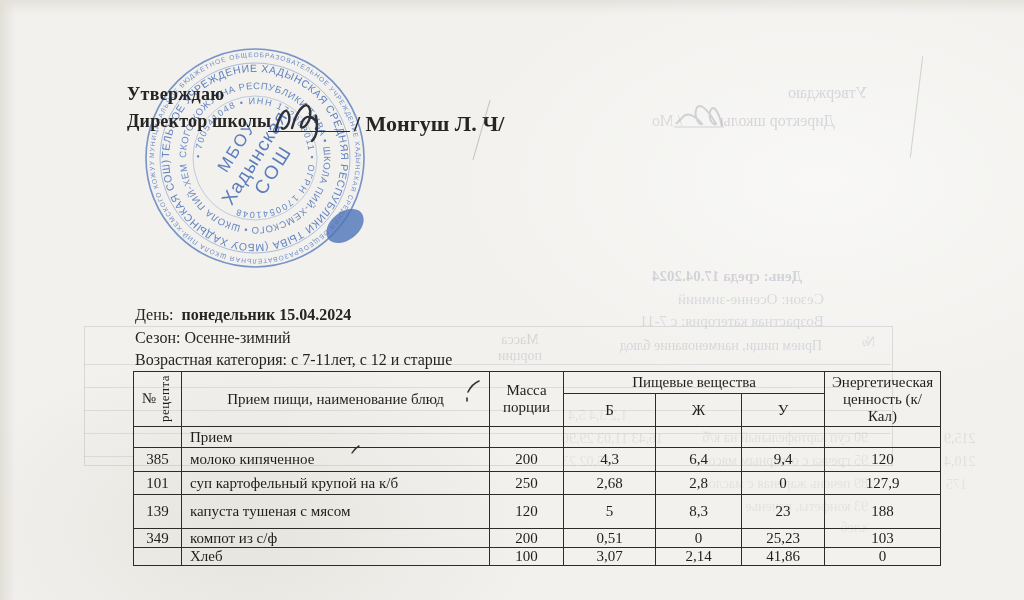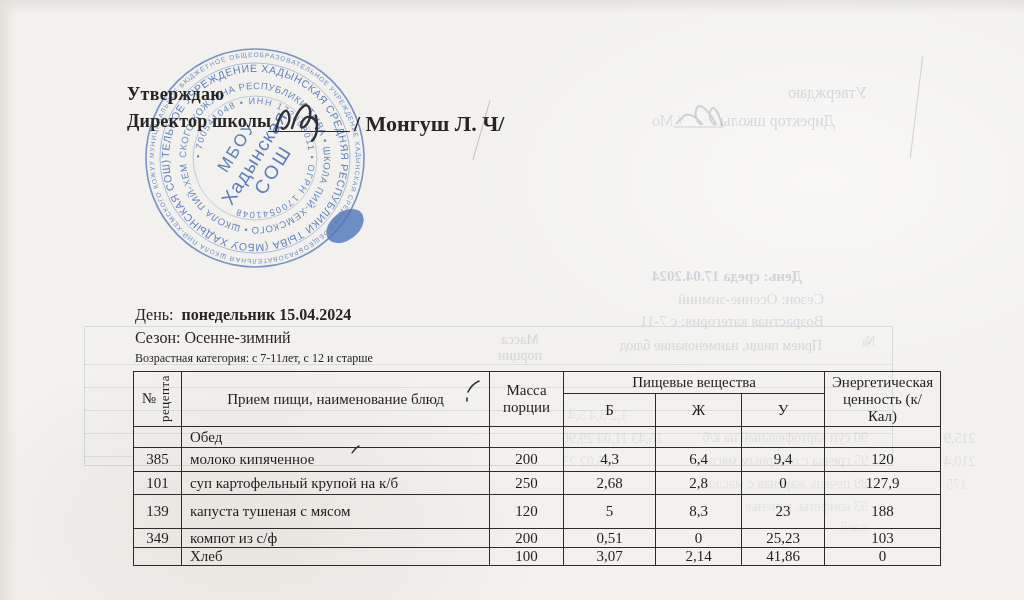--- a/index.html
+++ b/index.html
@@ -35,21 +35,21 @@
   .stamp{mix-blend-mode:multiply;opacity:.9;}
   
   .approve{left:127px;top:84px;font-size:18px;font-weight:600;letter-spacing:.3px;}
   .director-row{left:127px;top:111px;font-size:18px;font-weight:600;letter-spacing:.2px;}
   .sig-underline{left:268px;top:131px;width:82px;height:1px;background:#2a2a33;}
   .director-name{left:354px;top:111px;font-size:22px;font-weight:600;}
   
   .meta-day{left:135px;top:306px;font-size:16px;}
   .meta-day b{margin-left:8px;}
   .meta-season{left:135px;top:329px;font-size:16px;}
-  .meta-age{left:135px;top:351px;font-size:12px;}
+  .meta-age{left:135px;top:351px;font-size:16px;}
   
   table.menu{
     position:absolute;left:133px;top:371px;
     width:807px;border-collapse:collapse;table-layout:fixed;
     font-size:15px;color:#1f1e1c;
   }
   table.menu td,table.menu th{
     border:1.4px solid #2e2c29;
     padding:0 4px;vertical-align:middle;text-align:center;
     font-weight:normal;overflow:hidden;
@@ -173,21 +173,21 @@
         <th colspan="3">Пищевые вещества</th>
         <th rowspan="2">Энергетическая ценность (к/Кал)</th>
       </tr>
       <tr style="height:33px;">
         <th>Б</th>
         <th>Ж</th>
         <th>У</th>
       </tr>
       <tr style="height:21px;">
         <td></td>
-        <td class="dish section-name">Обед</td>
+        <td class="dish section-name">Прием</td>
         <td></td>
           <td></td>
         <td></td>
           <td></td>
           <td></td>
       </tr>
       <tr style="height:24px;">
         <td>385</td>
         <td class="dish">молоко кипяченное</td>
         <td>200</td>

